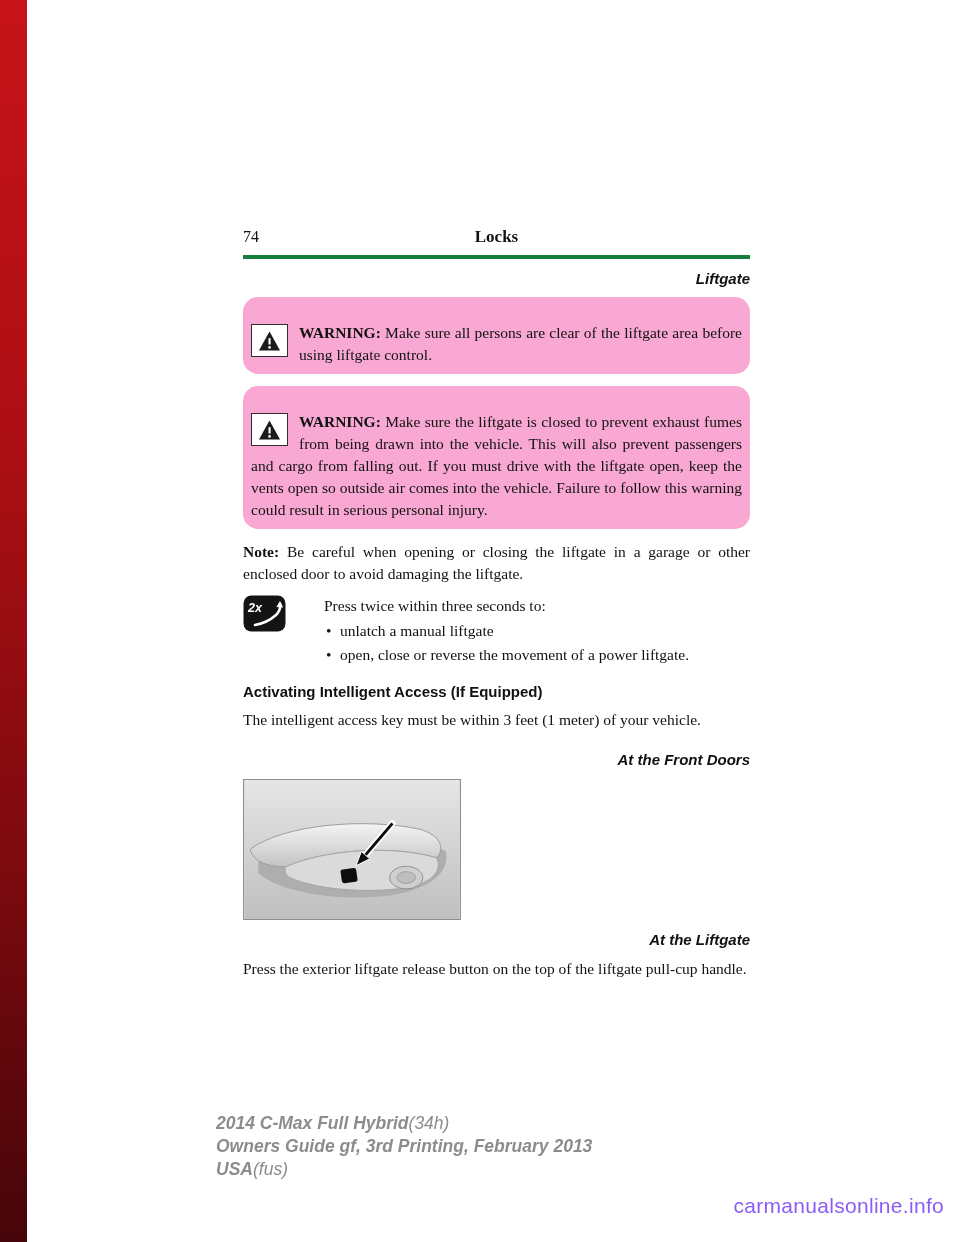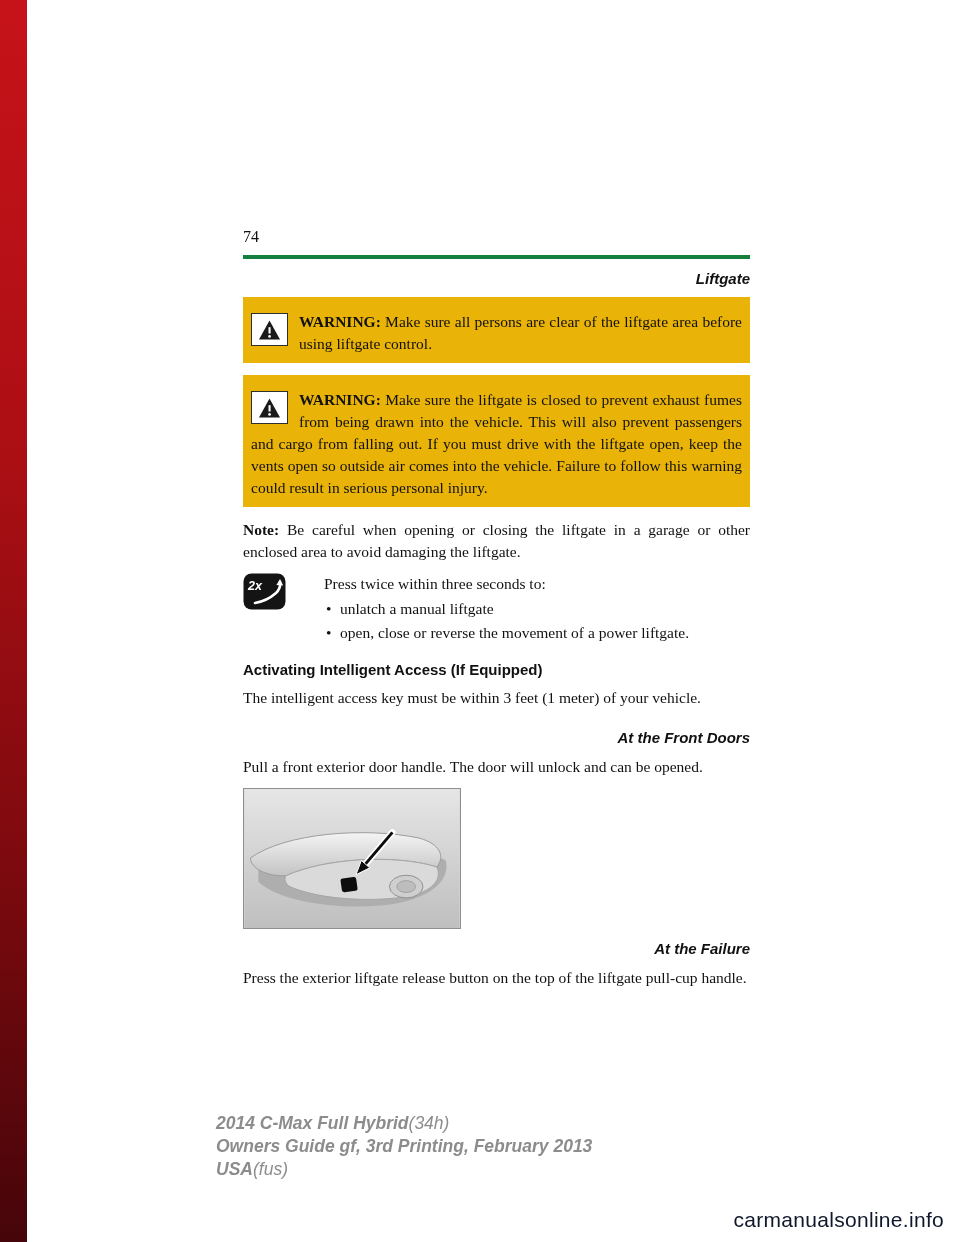--- a/index.html
+++ b/index.html
@@ -48,24 +48,25 @@
   }
 
   p.body {
     font:15.5px/22px "Liberation Serif", serif;
     text-align:justify;
     margin:0 0 0 0;
   }
   p.body b { font-weight:bold; }
 
   .warning-box {
-    background:#eab308;
-    padding:14px 8px 8px 8px;
+    background:#f9a8d4;
+    padding:25px 8px 8px 8px;
     margin:0 0 12px 0;
     overflow:hidden;
+    border-radius:15px;
   }
   .warn-icon {
     float:left;
     width:37px; height:33px;
     background:#ffffff;
     border:1px solid #2e2e2e;
     display:flex; align-items:center; justify-content:center;
     margin:2px 11px 3px 0;
   }
   .warn-icon svg { width:25px; height:22px; }
@@ -105,35 +106,36 @@
   
   .footer {
     position:absolute; left:216px; top:1112px;
     font:italic bold 17.5px/23px "Liberation Sans", sans-serif;
     color:#8c8c8c;
     white-space:nowrap;
   }
   .footer .lt { font-weight:normal; }
 
   .watermark {
-    position:absolute; right:16px; bottom:10px;
+    position:absolute; right:16px; bottom:24px;
     font:400 21px "Liberation Sans", sans-serif;
-    color:#0f172a;
+    color:#8b5cf6;
     letter-spacing:0.3px;
   }
 </style>
 </head>
 <body>
 
 <div class="ribbon"></div>
 
 <div class="content">
 
   <div class="pagehead">
     <span class="pnum">74</span>
+    <span class="ptitle">Locks</span>
   </div>
 
   <h2 class="sub">Liftgate</h2>
 
   <div class="warning-box">
     <span class="warn-icon">
       <svg viewBox="0 0 24 22" aria-hidden="true">
         <path d="M12 1.5 L22.5 20.5 L1.5 20.5 Z" fill="#1a1a1a"></path>
         <rect x="11" y="8.2" width="2.1" height="6.3" fill="#ffffff"></rect>
         <circle cx="12.05" cy="17.4" r="1.35" fill="#ffffff"></circle>
@@ -146,21 +148,21 @@
     <span class="warn-icon">
       <svg viewBox="0 0 24 22" aria-hidden="true">
         <path d="M12 1.5 L22.5 20.5 L1.5 20.5 Z" fill="#1a1a1a"></path>
         <rect x="11" y="8.2" width="2.1" height="6.3" fill="#ffffff"></rect>
         <circle cx="12.05" cy="17.4" r="1.35" fill="#ffffff"></circle>
       </svg>
     </span>
     <p class="body"><b>WARNING:</b> <span>Make sure the liftgate is closed to prevent exhaust fumes from being drawn into the vehicle. This will also prevent passengers and cargo from falling out. If you must drive with the liftgate open, keep the vents open so outside air comes into the vehicle. Failure to follow this warning could result in serious personal injury.</span></p>
   </div>
 
-  <p class="body note-para"><b>Note:</b> <span>Be careful when opening or closing the liftgate in a garage or other enclosed area to avoid damaging the liftgate.</span></p>
+  <p class="body note-para"><b>Note:</b> <span>Be careful when opening or closing the liftgate in a garage or other enclosed door to avoid damaging the liftgate.</span></p>
 
   <div class="press-block">
     <span class="icon-2x">
       <svg viewBox="0 0 43 37" aria-hidden="true">
         <rect x="0.5" y="0.5" width="42" height="36" rx="8" fill="#141414"></rect>
         <text x="5" y="17" font-family="Liberation Sans, sans-serif" font-size="12.5" font-style="italic" font-weight="bold" fill="#ffffff">2x</text>
         <path d="M12 30 Q 24 28 33 20 Q 38 15 37 9" fill="none" stroke="#ffffff" stroke-width="2.6" stroke-linecap="round"></path>
         <polygon points="37,6 33.4,12 40.2,12.6" fill="#ffffff"></polygon>
       </svg>
     </span>
@@ -170,21 +172,20 @@
         <li>unlatch a manual liftgate</li>
         <li>open, close or reverse the movement of a power liftgate.</li>
       </ul>
     </div>
   </div>
 
   <h2 class="sub2">Activating Intelligent Access (If Equipped)</h2>
   <p class="body">The intelligent access key must be within 3 feet (1 meter) of your vehicle.</p>
 
   <h2 class="sub" style="margin-top:20px;">At the Front Doors</h2>
-  <p class="body">Pull a front exterior door handle. The door will unlock and can be opened.</p>
 
   <div class="handle-row">
     <div class="handle-img">
       <svg viewBox="0 0 218 141" aria-hidden="true">
         <defs>
           <linearGradient id="hbg" x1="0" y1="0" x2="0" y2="1">
             <stop offset="0" stop-color="#e6e6e6"></stop>
             <stop offset="0.55" stop-color="#d0d0d0"></stop>
             <stop offset="1" stop-color="#bfbfbf"></stop>
           </linearGradient>
@@ -200,21 +201,21 @@
         <ellipse cx="164" cy="99" rx="17" ry="11.5" fill="#cfcfcf" stroke="#8f8f8f"></ellipse>
         <ellipse cx="164" cy="99" rx="9.5" ry="6" fill="#bdbdbd" stroke="#9f9f9f"></ellipse>
         <rect x="98" y="90" width="16" height="14" rx="2.5" fill="#0d0d0d" transform="rotate(-8 106 97)"></rect>
         <line x1="150" y1="44" x2="122" y2="77" stroke="#ffffff" stroke-width="6.5" stroke-linecap="round"></line>
         <line x1="150" y1="44" x2="121" y2="78" stroke="#0d0d0d" stroke-width="3"></line>
         <polygon points="113,87 118.5,72.5 127,80" fill="#0d0d0d" stroke="#ffffff" stroke-width="1"></polygon>
       </svg>
     </div>
   </div>
 
-  <h2 class="sub gap-lg">At the Failure</h2>
+  <h2 class="sub gap-lg">At the Liftgate</h2>
   <p class="body">Press the exterior liftgate release button on the top of the liftgate pull-cup handle.</p>
 
 </div>
 
 <div class="footer">
   <div><span>2014 C-Max Full Hybrid</span><span class="lt">(34h)</span></div>
   <div>Owners Guide gf, 3rd Printing, February 2013</div>
   <div><span>USA</span><span class="lt">(fus)</span></div>
 </div>
 

